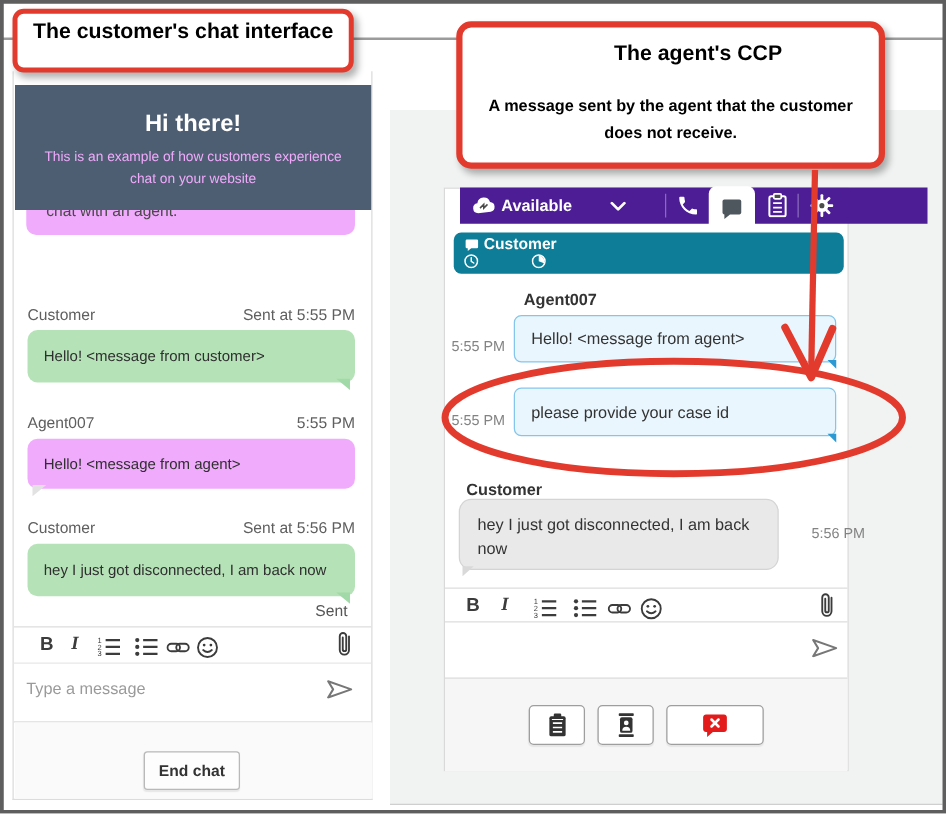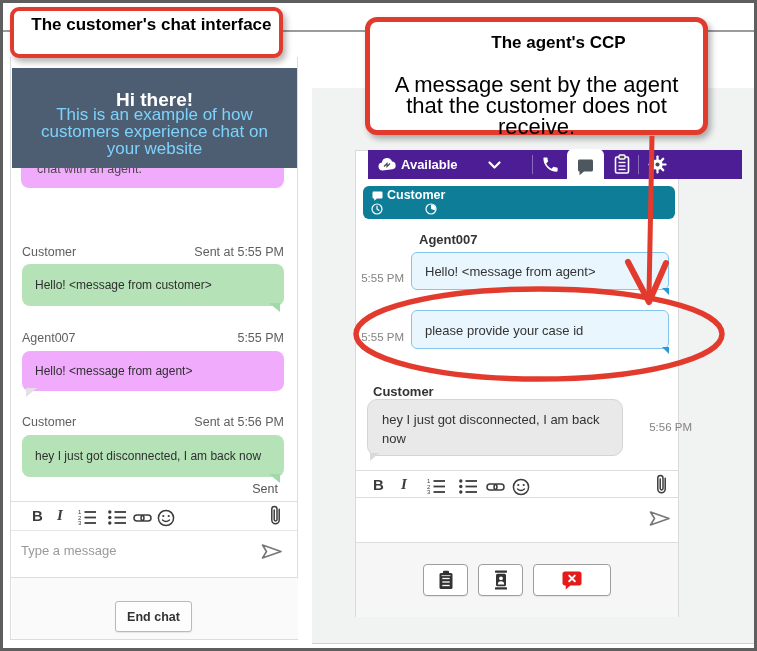--- a/index.html
+++ b/index.html
@@ -6,29 +6,29 @@
   html,body { background:#fff; }
   body { font-family:"Liberation Sans", sans-serif; }
   #screen { position:relative; width:757px; height:651px; background:#fff; overflow:hidden; }
   .frame { position:absolute; inset:0; border:3px solid #5e5e5e; pointer-events:none; z-index:70; }
   .abs { position:absolute; }
 
   
   .callout { background:#fff; border:4px solid #e23b2e; border-radius:9px; z-index:55;
              box-shadow:3px 4px 6px rgba(0,0,0,.3); text-align:center; color:#000; }
   .callout .t { font-weight:bold; font-size:17px; line-height:21px; }
-  .callout .b { font-weight:normal; font-size:22px; line-height:21px; }
+  .callout .b { font-weight:bold; font-size:13px; line-height:21px; }
 
   
   .cw-panel { left:10px; top:57px; width:288px; height:583px; background:#fff;
               border:1px solid #dcdcdc; border-top:none; z-index:1; }
   .cw-panel .abs { position:absolute; }
   .cw-header { left:1px; top:11px; width:285px; height:100px; background:#4e5e72; z-index:3; text-align:center; }
   .cw-htitle { width:100%; top:21px; font-size:19px; font-weight:bold; color:#fff; }
-  .cw-hsub { left:22px; top:38px; width:241px; font-size:17px; line-height:17px; color:#7dd3fc; }
+  .cw-hsub { left:22px; top:50px; width:241px; font-size:11px; line-height:17px; color:#f0abfc; }
   .bubble { border-radius:8px; }
   .bubble .msg { position:absolute; left:13px; top:50%; transform:translateY(-50%);
                  font-size:12px; color:#2f2f2f; white-space:nowrap; }
   .green { background:#b5e3b7; }
   .gray  { background:#f0abfc; }
   .rowlbl { display:flex; justify-content:space-between; font-size:12.5px; color:#5f5f5f; }
   .tail-gr { width:0; height:0; border-top:9px solid #a2d9a8; border-left:11px solid transparent; right:4px; bottom:-6px; }
   .tail-gy { width:0; height:0; border-top:9px solid #e2e2e2; border-right:11px solid transparent; left:4px; bottom:-6px; }
   .hline { background:#ddd; height:1px; }
   .ph-input { border:none; outline:none; background:transparent; font-family:"Liberation Sans",sans-serif;
@@ -384,21 +384,21 @@
                 <line x1="7.2" y1="4.6" x2="12.8" y2="10.2"></line>
                 <line x1="12.8" y1="4.6" x2="7.2" y2="10.2"></line>
               </g>
             </svg>
           </span>
         </div>
     </div>
   </div>
 
   <div class="abs callout" style="left:10px;top:7px;width:273px;height:51px;">
-    <div class="t" style="margin:3px auto 18px;width:250px;text-align:right;">The customer's chat interface</div>
+    <div class="t" style="margin:3px auto 18px;width:250px;">The customer's chat interface</div>
   </div>
   <div class="abs callout" style="left:365px;top:17px;width:343px;height:118px;border-width:5px;border-radius:12px;">
     <div class="t" style="margin:10px auto 0;padding-left:44px;">The agent's CCP</div>
     <div class="b" style="margin:21px auto 0;width:302px;">A message sent by the agent that the customer does not receive.</div>
   </div>
 
   <svg class="abs" style="left:0;top:0;z-index:60;pointer-events:none;" width="757" height="651" viewBox="0 0 757 651">
     <line x1="652" y1="136" x2="649" y2="296" stroke="#e23b2e" stroke-width="5"></line>
     <polyline points="628,262 649,302 666,263" fill="none" stroke="#e23b2e" stroke-width="6" stroke-linecap="round" stroke-linejoin="round"></polyline>
     <ellipse cx="539" cy="334" rx="183" ry="45" fill="none" stroke="#e23b2e" stroke-width="5.5"></ellipse>

